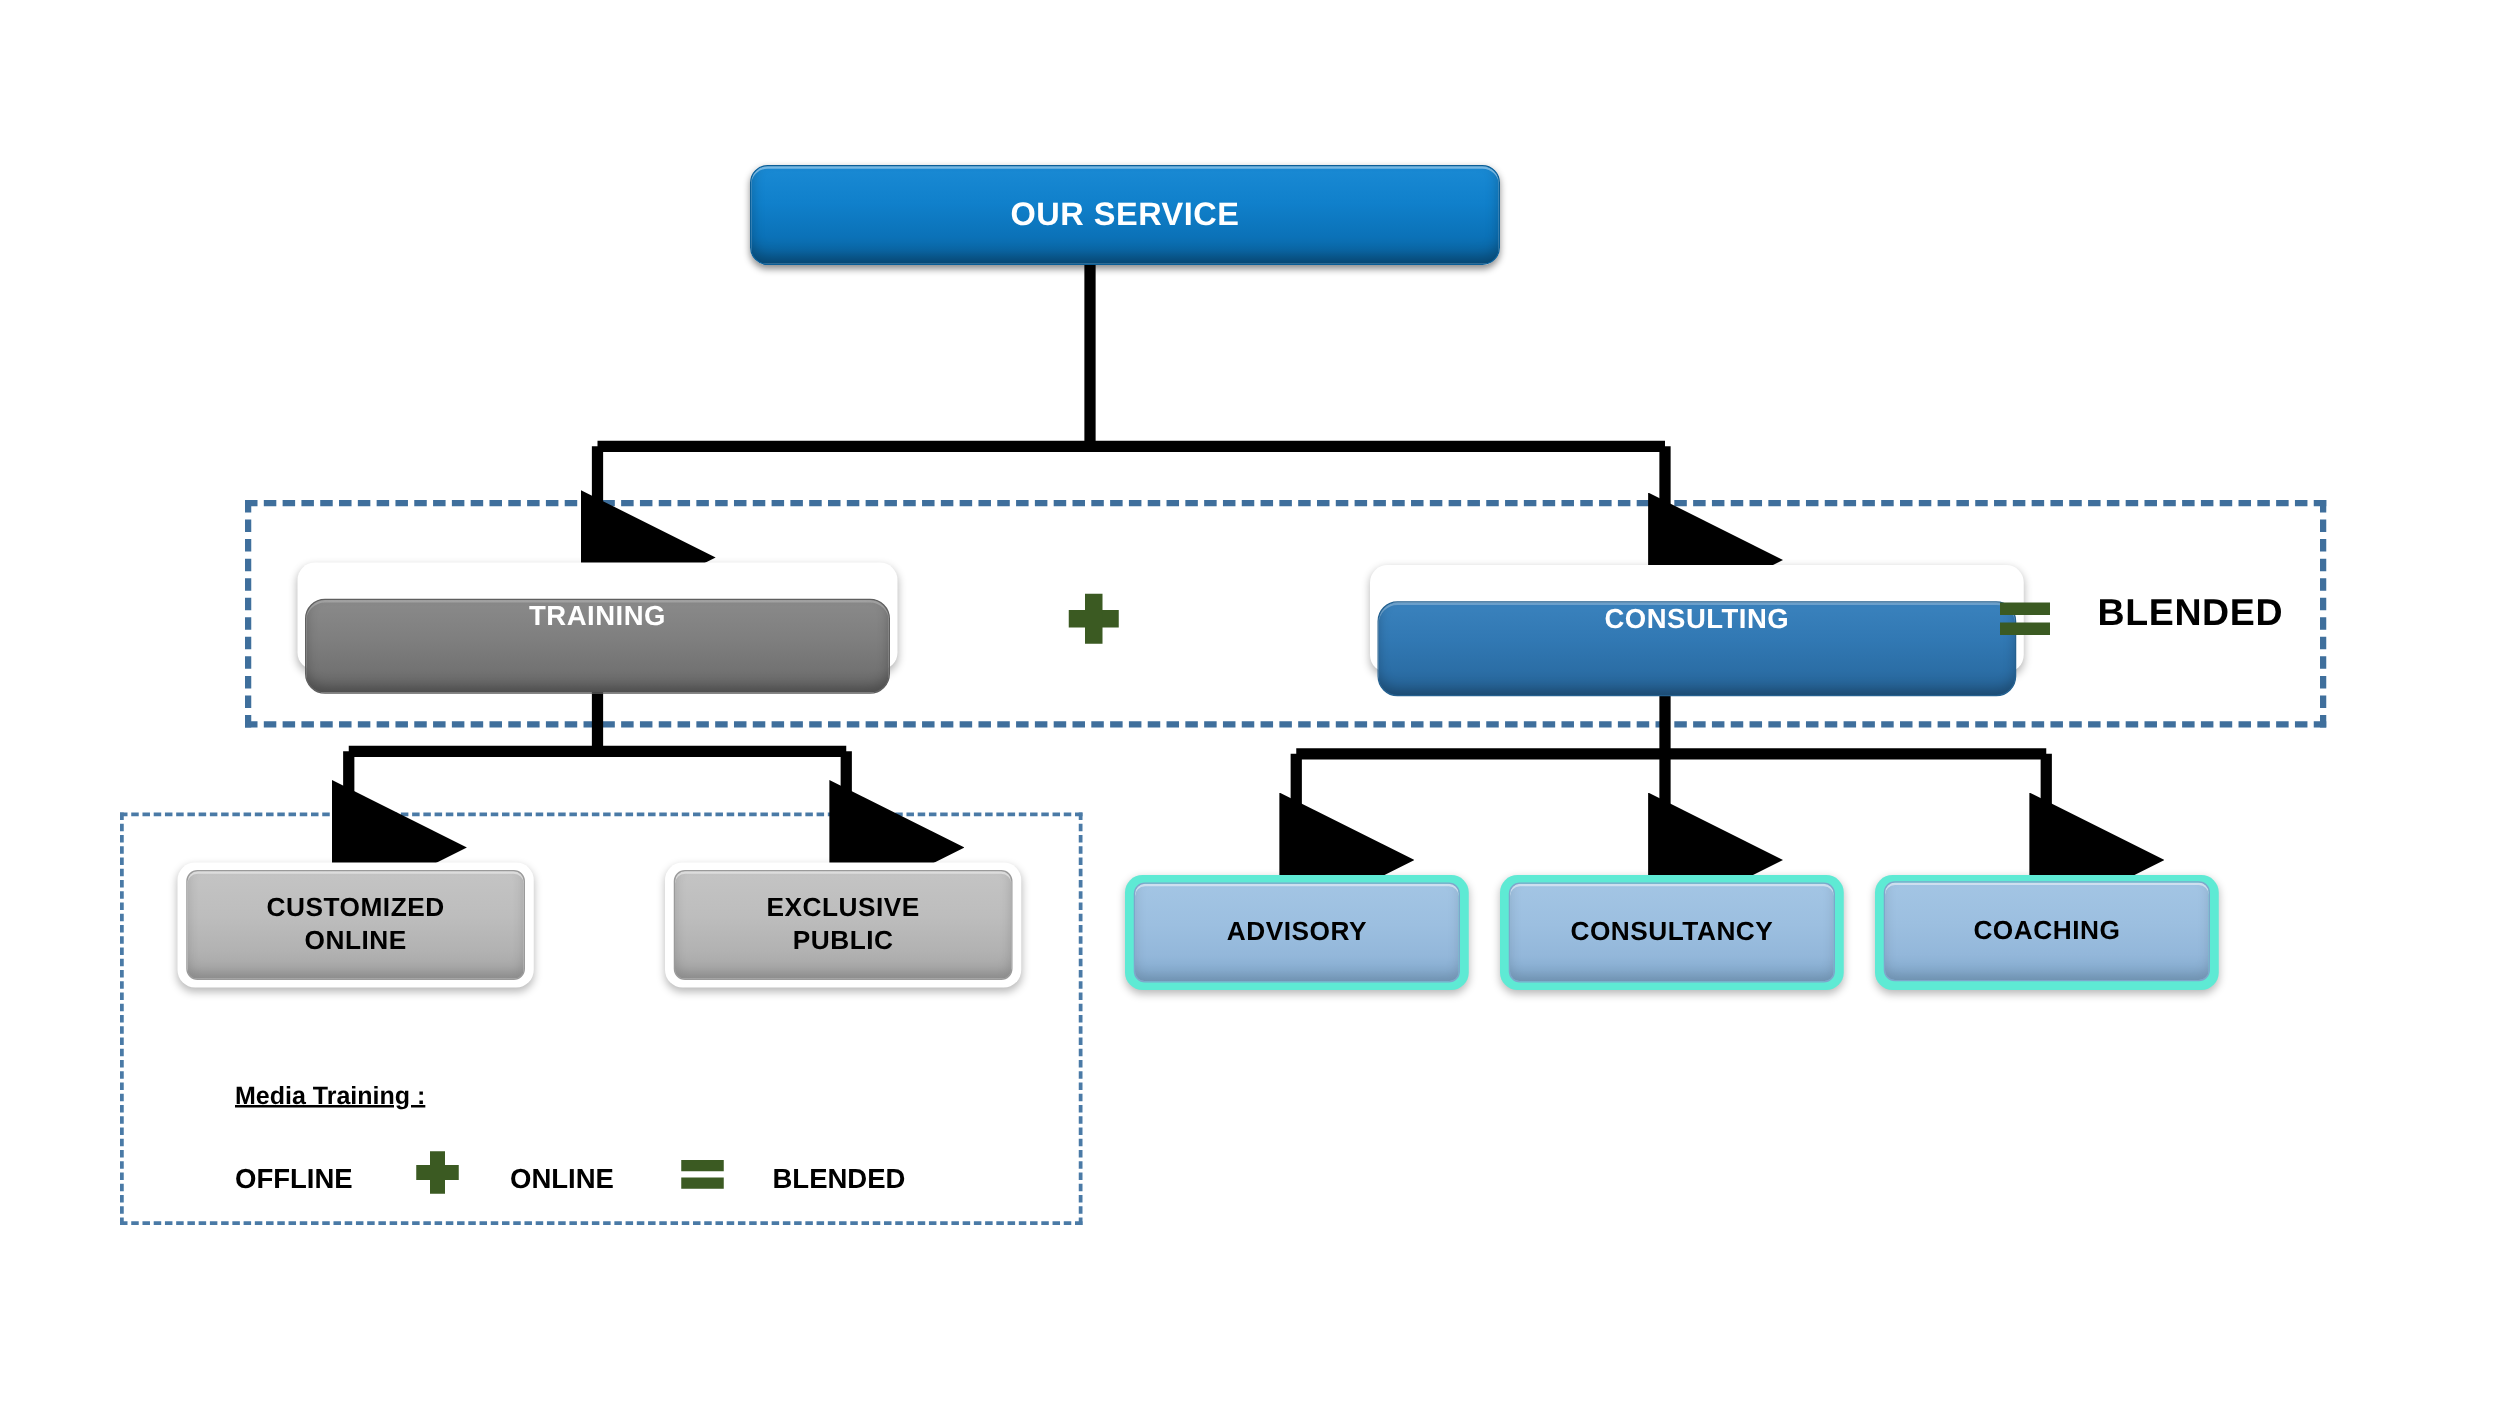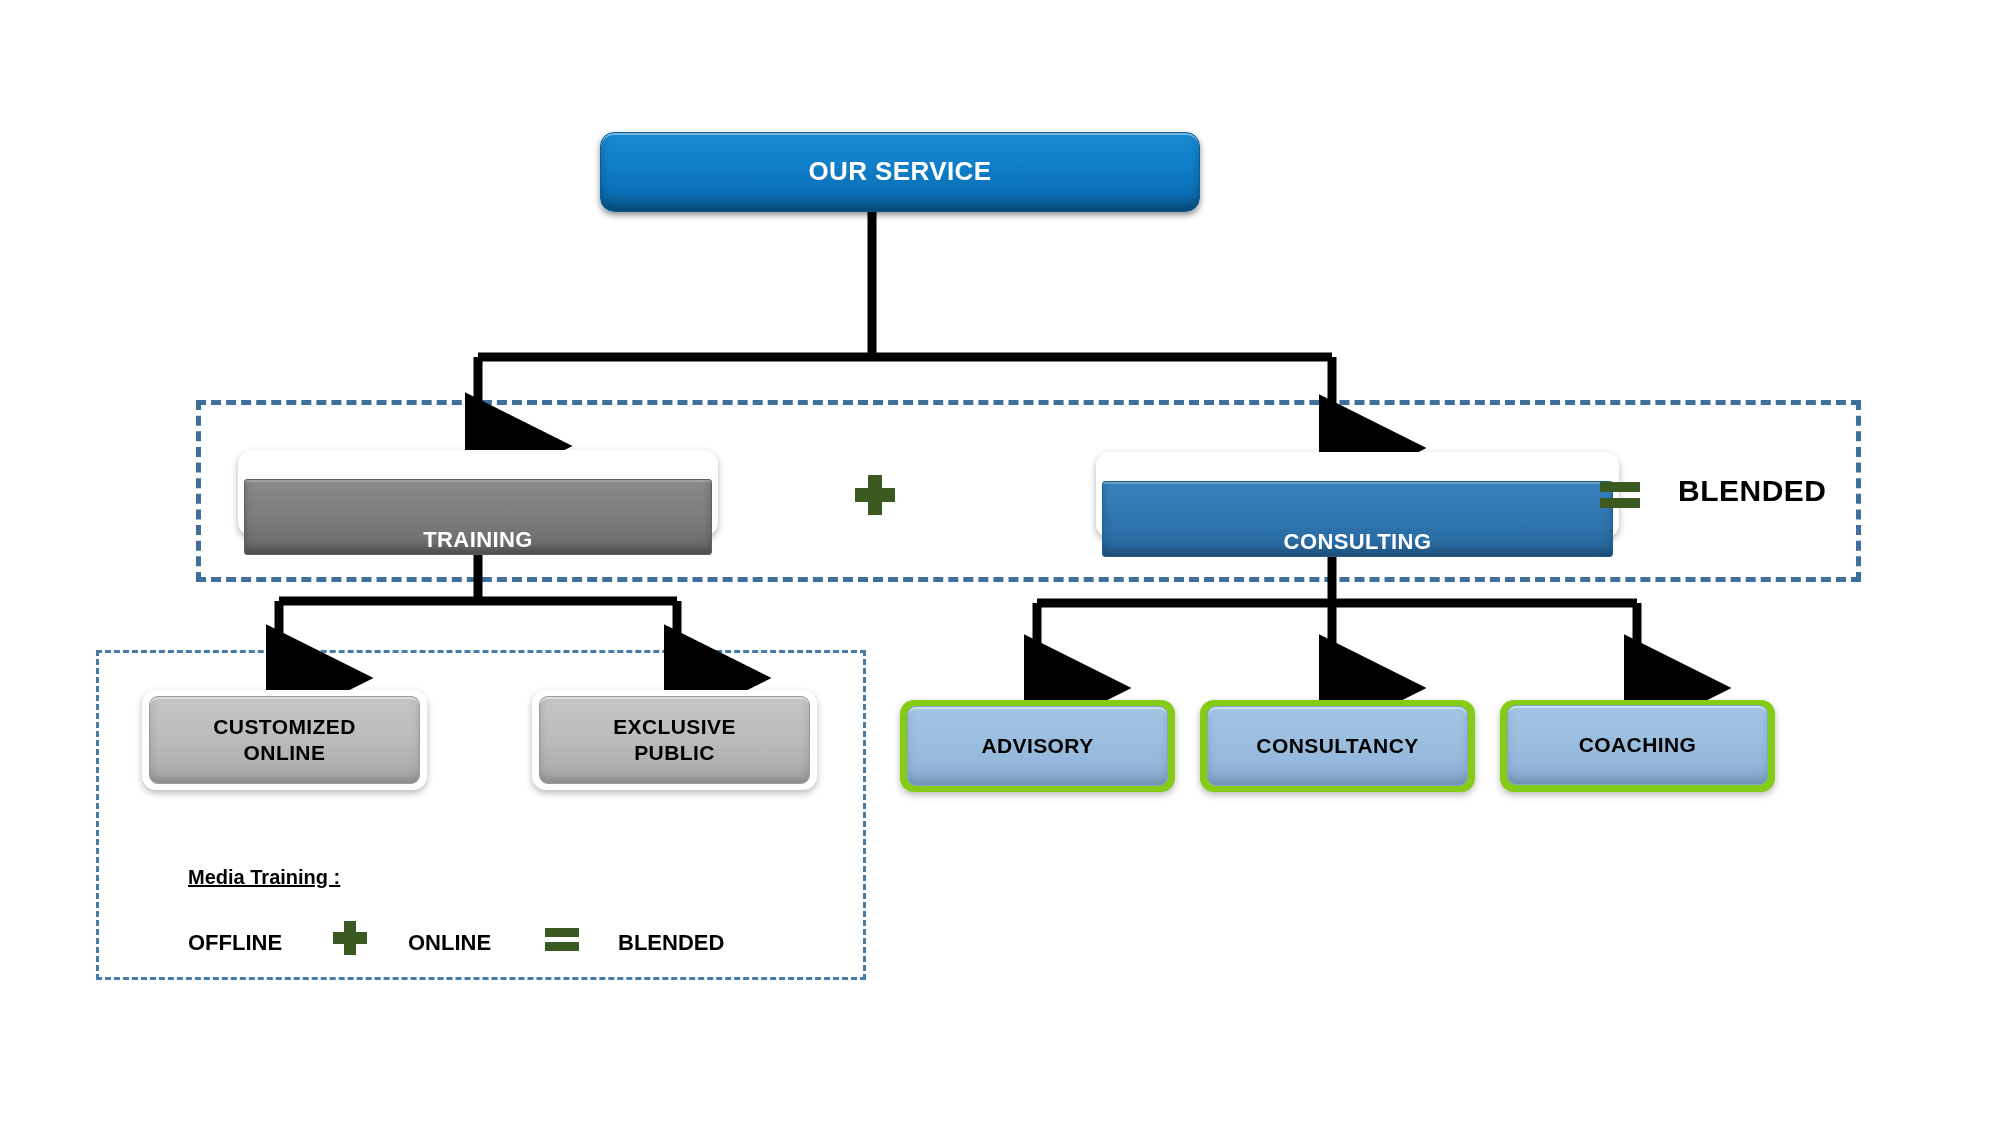--- a/index.html
+++ b/index.html
@@ -81,22 +81,22 @@
   
   .tier2{
     height:86px;
     border-radius:14px;
     padding:6px;
     background:#ffffff;
     box-shadow:0 3px 7px rgba(0,0,0,.30);
   }
   .tier2 .inner{
     width:100%; height:100%;
-    display:flex; align-items:flex-end; justify-content:center;
-    border-radius:3px;
+    display:flex; align-items:flex-start; justify-content:center;
+    border-radius:16px;
     margin-top:48px;
   }
   #node-training{ left:238px; top:450px; width:480px; }
   #node-training .inner{
     background:linear-gradient(180deg,#8a8a8a 0%,#7e7e7e 45%,#737373 75%,#646464 100%);
     box-shadow:inset 0 2px 0 rgba(255,255,255,.22),
                inset 0 -5px 9px rgba(0,0,0,.25);
     border:1px solid #5f5f5f;
   }
   #node-training .lbl{ color:#ffffff; font-size:22px; font-weight:bold; }
@@ -129,21 +129,21 @@
   }
   .tier3-grey .lbl{ color:#000000; font-size:21px; font-weight:bold; }
   #node-customized-inhouse{ left:142px; top:690px; width:285px; }
   #node-exclusive-public{  left:532px; top:690px; width:285px; }
 
   
   .tier3-blue{
     height:92px;
     border-radius:14px;
     padding:7px;
-    background:#84cc16;
+    background:#5eead4;
     box-shadow:0 3px 7px rgba(0,0,0,.28);
   }
   .tier3-blue .inner{
     width:100%; height:100%;
     display:flex; align-items:center; justify-content:center;
     border-radius:9px;
     background:linear-gradient(180deg,#a3c5e4 0%,#9cbfe0 42%,#93b7da 74%,#7fa6c9 100%);
     box-shadow:inset 0 2px 0 rgba(255,255,255,.48),
                inset 0 -5px 9px rgba(0,0,0,.13);
     border:1px solid #7ea6cb;

